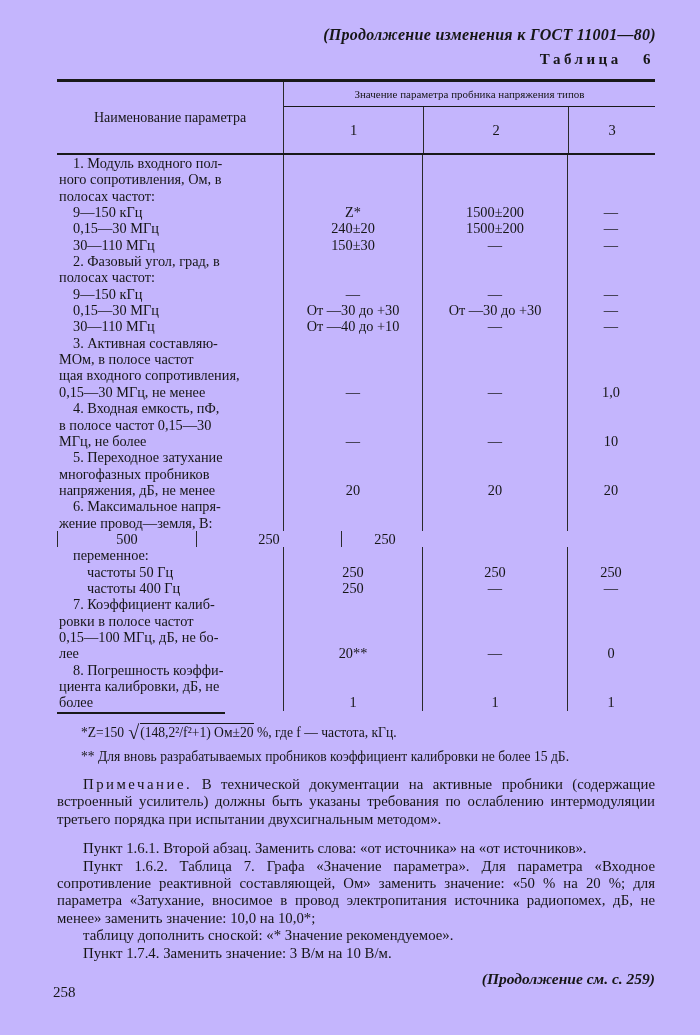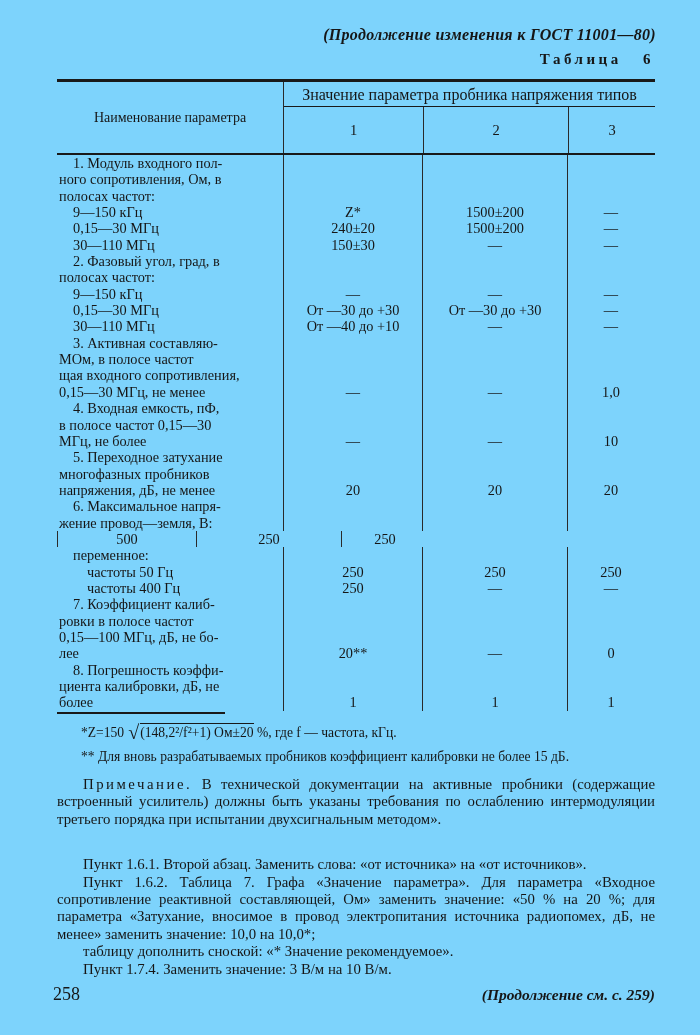--- a/index.html
+++ b/index.html
@@ -4,21 +4,21 @@
 <style>
   html,body{margin:0;padding:0;}
   body{
     width:700px;height:1035px;
     background:#e9e7e2;
     font-family:"Liberation Serif", serif;
     color:#161616;
   }
   .page{
     position:relative;width:700px;height:1035px;
-    background:#7dd3fc;overflow:hidden;
+    background:#c4b5fd;overflow:hidden;
   }
   
   .hdr1{
     position:absolute;top:26px;right:44px;
     font-style:italic;font-weight:bold;font-size:16px;
     letter-spacing:.3px;
   }
   .hdr2{
     position:absolute;top:51px;right:46px;
     font-weight:600;font-size:15px;
@@ -28,21 +28,21 @@
   .gtable{position:absolute;left:57px;top:79px;width:598px;}
   .gtable *{box-sizing:border-box;}
   .thead{display:flex;border-top:3px solid #191919;border-bottom:2px solid #191919;}
   .thead-name{
     width:226px;display:flex;align-items:center;justify-content:center;
     font-size:14px;text-align:center;
   }
   .thead-right{width:372px;border-left:1px solid #2a2a2a;}
   .thead-top{
     height:25px;line-height:25px;text-align:center;
-    font-size:16px;border-bottom:1.5px solid #191919;
+    font-size:11px;border-bottom:1.5px solid #191919;
     white-space:nowrap;
   }
   .thead-cols{display:flex;height:46px;}
   .thead-col{text-align:center;line-height:46px;font-size:14.5px;}
   .thead-col + .thead-col{border-left:1px solid #2a2a2a;}
   .hc0{width:139px;} .hc1{width:145px;} .hc2{width:87px;}
   .tbody{}
   .trow{display:flex;height:16.35px;line-height:16.35px;}
   .tname{width:226px;font-size:14.3px;white-space:nowrap;overflow:visible;}
   .ind0{padding-left:2px;} .ind1{padding-left:16px;} .ind2{padding-left:30px;}
@@ -60,26 +60,26 @@
   .fprefix{font-weight:400;}
   .note{
     margin:10px 0 0 0;text-align:justify;text-indent:26px;
     font-size:14.8px;line-height:17.4px;
   }
   .note-label{letter-spacing:2.5px;}
   .para{
     margin:0;text-align:justify;text-indent:26px;
     font-size:14.8px;line-height:17.4px;
   }
-  .para-first{margin-top:28px;}
+  .para-first{margin-top:12px;}
   .cont-footer{
     margin-top:8px;text-align:right;
     font-style:italic;font-weight:bold;font-size:15.5px;
   }
-  .page-num{position:absolute;left:53px;top:984px;font-size:18px;}
+  .page-num{position:absolute;left:53px;top:984px;font-size:15px;}
 </style>
 </head>
 <body>
 
 <div class="page">
 
   <div class="hdr1">(Продолжение изменения к ГОСТ 11001—80)</div>
   <div class="hdr2">Таблица 6</div>
 
   <div class="gtable">

